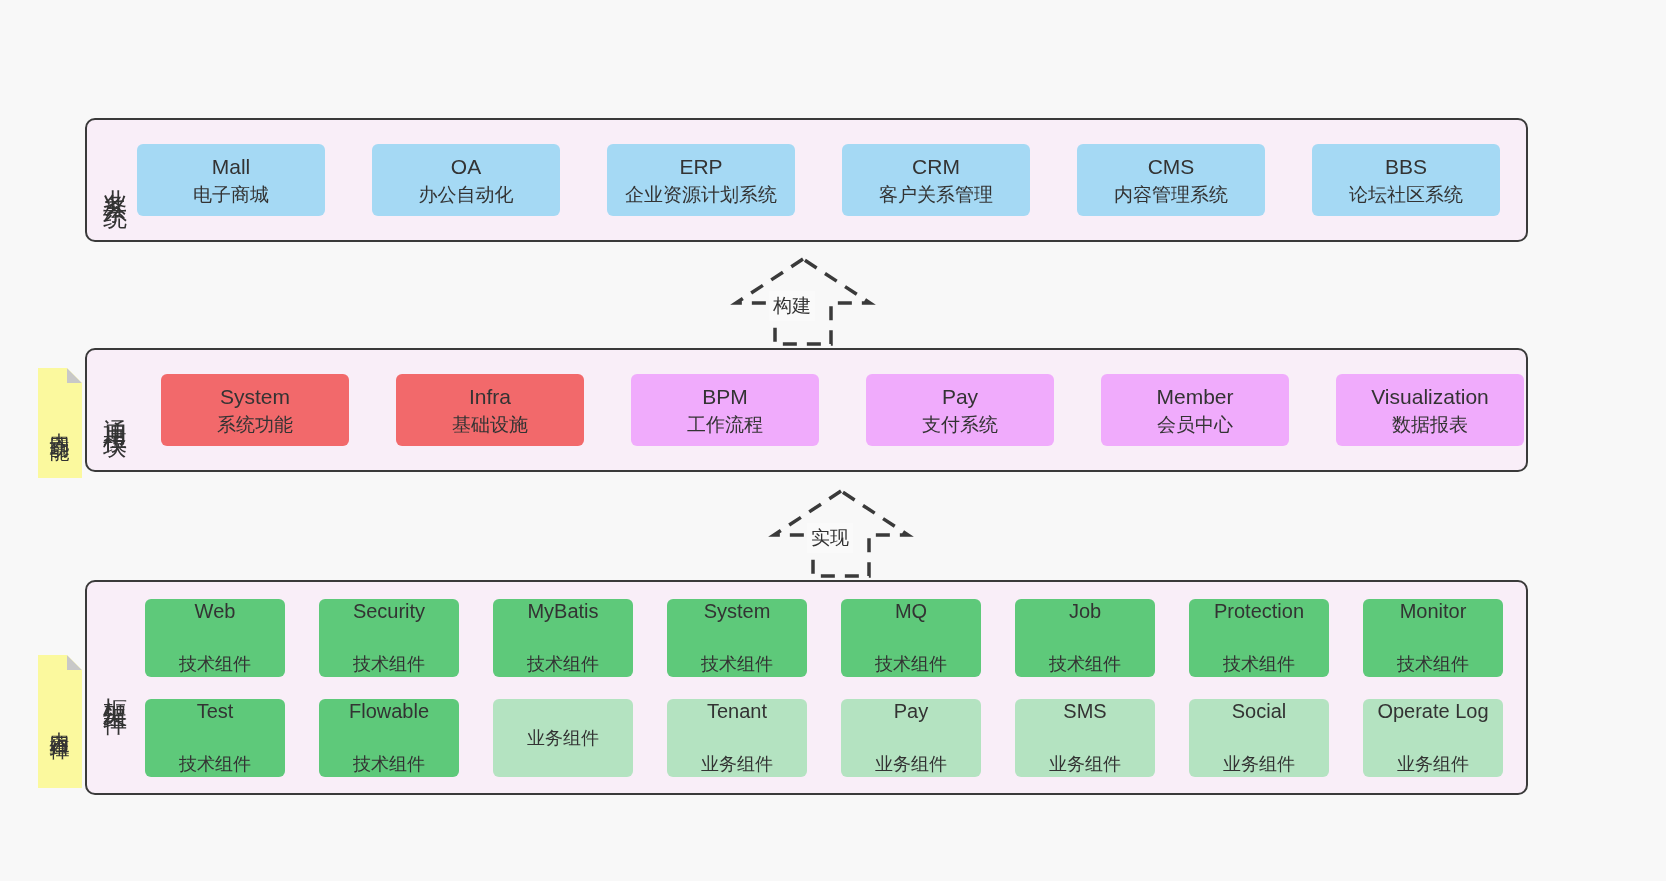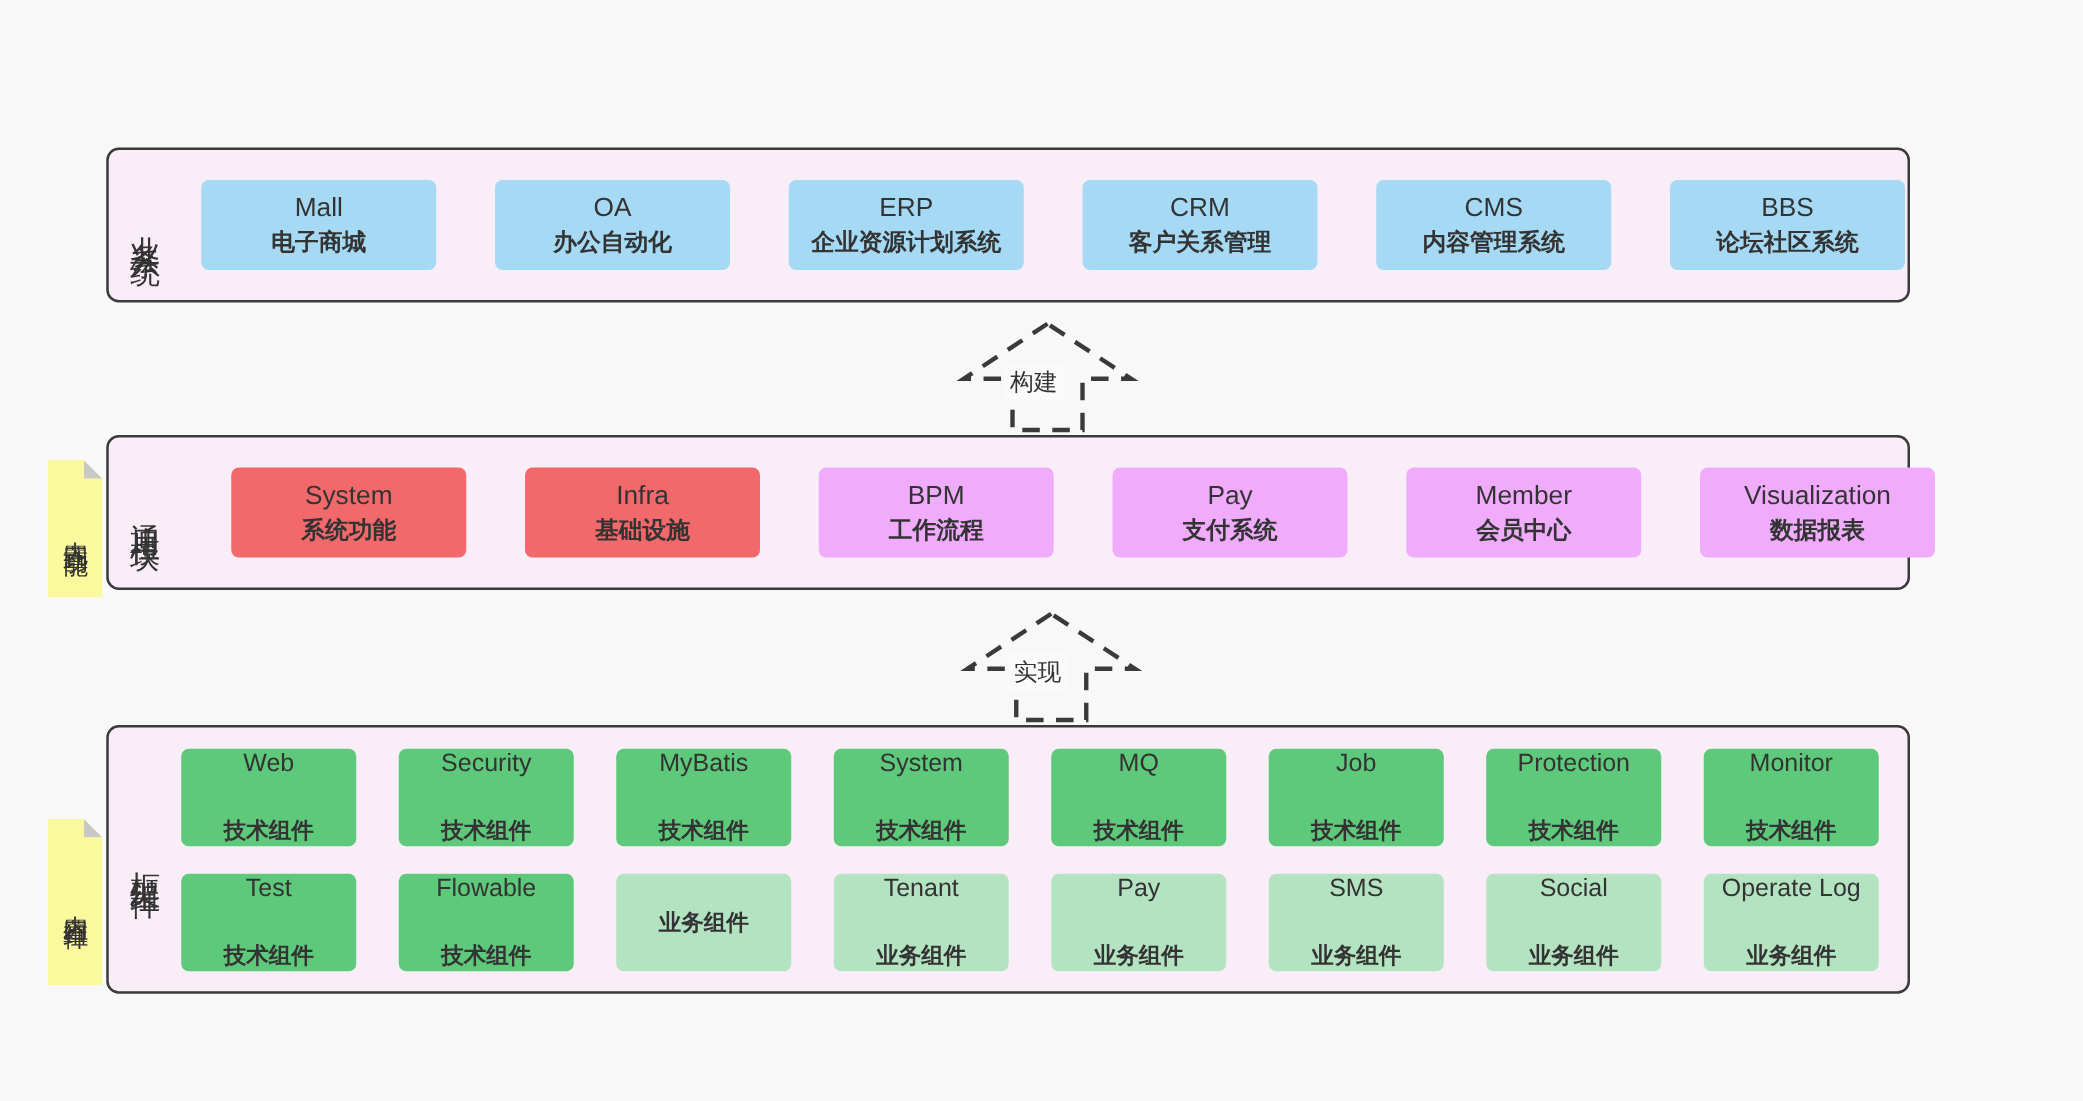--- a/index.html
+++ b/index.html
@@ -15,35 +15,35 @@
     box-sizing:border-box; display:flex; align-items:center;
   }
   .layer-1 { top:118px; height:124px; }
   .layer-2 { top:348px; height:124px;gap:24px; }
   .layer-3 { top:580px; height:215px; }
   .layer-label {
     margin:0 6px 0 16px; font-size:24px; color:#333;
     writing-mode:vertical-rl; text-orientation:upright; letter-spacing:5px;
     line-height:1; flex:0 0 auto;
   }
-  .row6 { display:flex; gap:47px; margin-left:28px; align-items:center; }
+  .row6 { display:flex; gap:47px; margin-left:4px; align-items:center; }
   .grid8 {
     display:grid; grid-template-columns:repeat(8,140px);
     gap:22px 34px; margin-left:12px;
   }
   
   .box {
     border-radius:6px; display:flex; flex-direction:column;
     justify-content:center; align-items:center; text-align:center;
     color:#333;
   }
   .b6 { width:188px; height:72px; }
   .b8 { width:140px; height:78px; line-height:1.25;gap:28px; }
   .box .en { font-size:21px; line-height:1.3; }
-  .box .zh { font-size:19px; line-height:1.3; margin-top:3px;font-weight:bold; }
+  .box .zh { font-size:19px; line-height:1.3; margin-top:3px; }
   .b8 .en { font-size:20px; line-height:1.22; }
   .b8 .zh { font-size:18px; line-height:1.22; margin-top:2px; }
   .blue  { background:#a5d9f4; }
   .red   { background:#f2696b; }
   .pink  { background:#f0abfc; }
   .green { background:#5ec97a; }
   .lgreen{ background:#b4e3c1; }
   
   .note {
     position:absolute; left:38px; width:44px; background:#fbf99e;
@@ -56,21 +56,21 @@
     writing-mode:vertical-rl; text-orientation:upright;
     font-size:20px; letter-spacing:3px; line-height:1; color:#333;
   }
   .fold {
     position:absolute; top:0; right:0; width:15px; height:15px;
     background:#c8c8c8; clip-path:polygon(0 0, 100% 100%, 0 100%);
   }
   
   .arrow { position:absolute; width:150px; height:92px; }
   .arrow svg { display:block; width:150px; height:92px; }
-  .arrow-1 { left:763px; top:256px; }
+  .arrow-1 { left:728px; top:256px; }
   .arrow-2 { left:766px; top:488px; }
   .arrow-label {
     position:absolute; left:41px; top:35px; background:#fafafa;
     font-size:19px; padding:2px 4px; color:#333;
   }
 </style>
 </head>
 <body>
 
 <div class="canvas">

